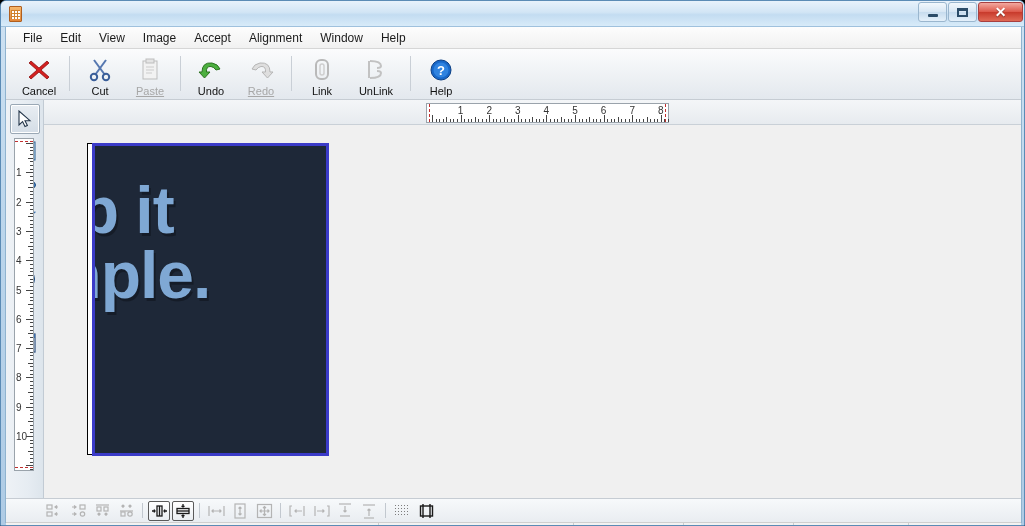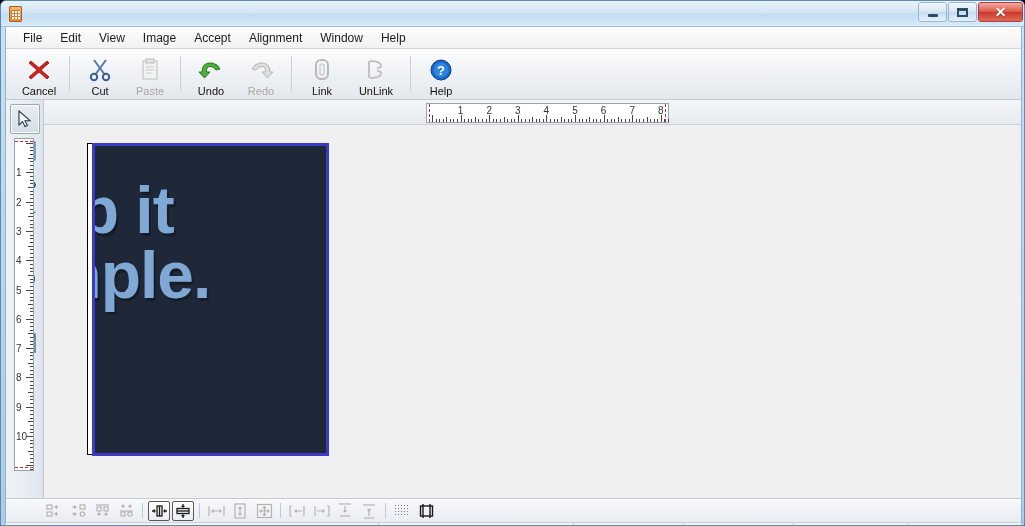--- a/index.html
+++ b/index.html
@@ -100,21 +100,21 @@
     display: flex; align-items: stretch; padding: 2px 4px 0 8px;
   }
   .tb-btn {
     width: 50px; display:flex; flex-direction:column; align-items:center;
     justify-content:flex-start; padding-top:4px; border-radius:3px;
     cursor: default;
   }
   .tb-btn.wide { width: 58px; }
   .tb-ico { height: 29px; display:flex; align-items:center; justify-content:center; }
   .tb-lbl { font-size: 11px; color: #111; margin-top: 1px; white-space: nowrap; }
-  .tb-btn.disabled .tb-lbl { color: #a7a7a7; }
+  .tb-btn.disabled .tb-lbl { color: #a7a7a7; text-decoration: underline; }
   .tb-sep { width: 1px; background: #c9cfd6; margin: 5px 5px 8px 5px; }
 
   
   #content {
     position: absolute; left: 0; top: 73px; width: 1015px; height: 398px;
     background: #f0f0f0;
   }
 
   
   #tool-palette {

